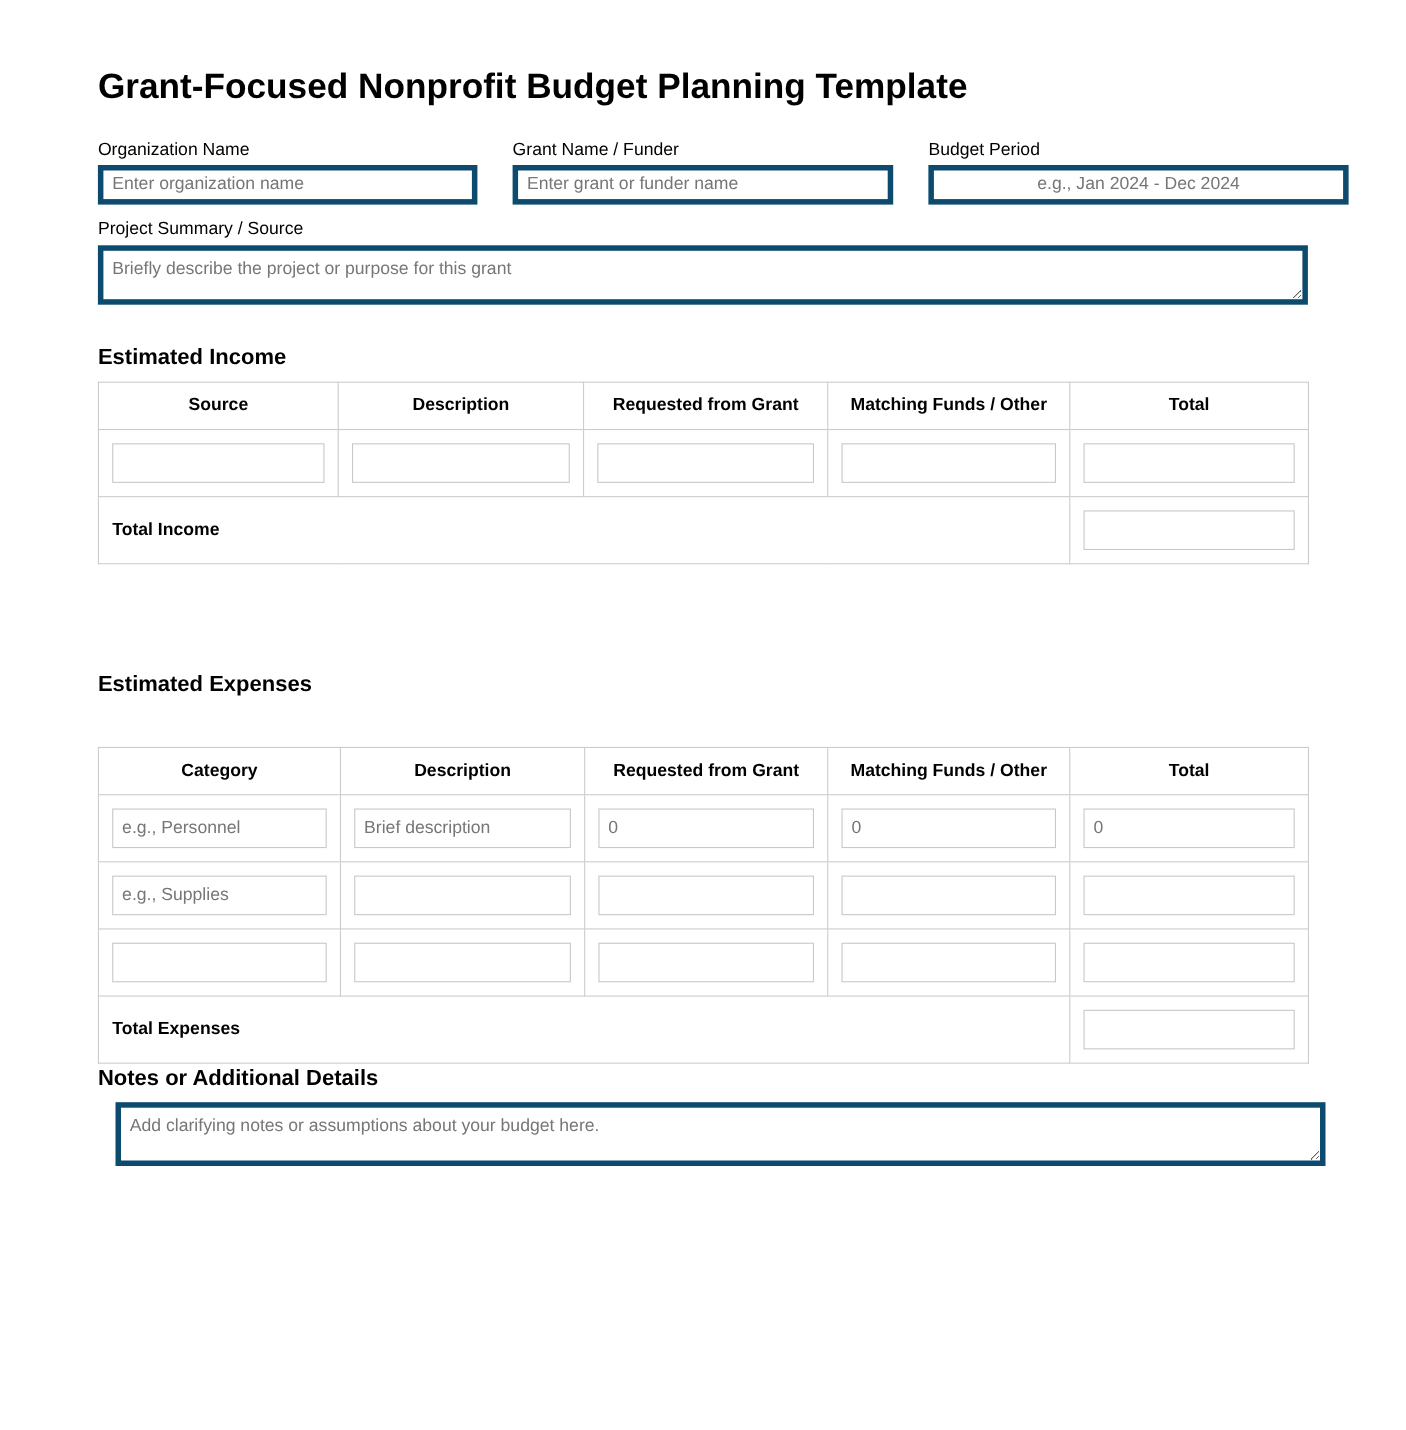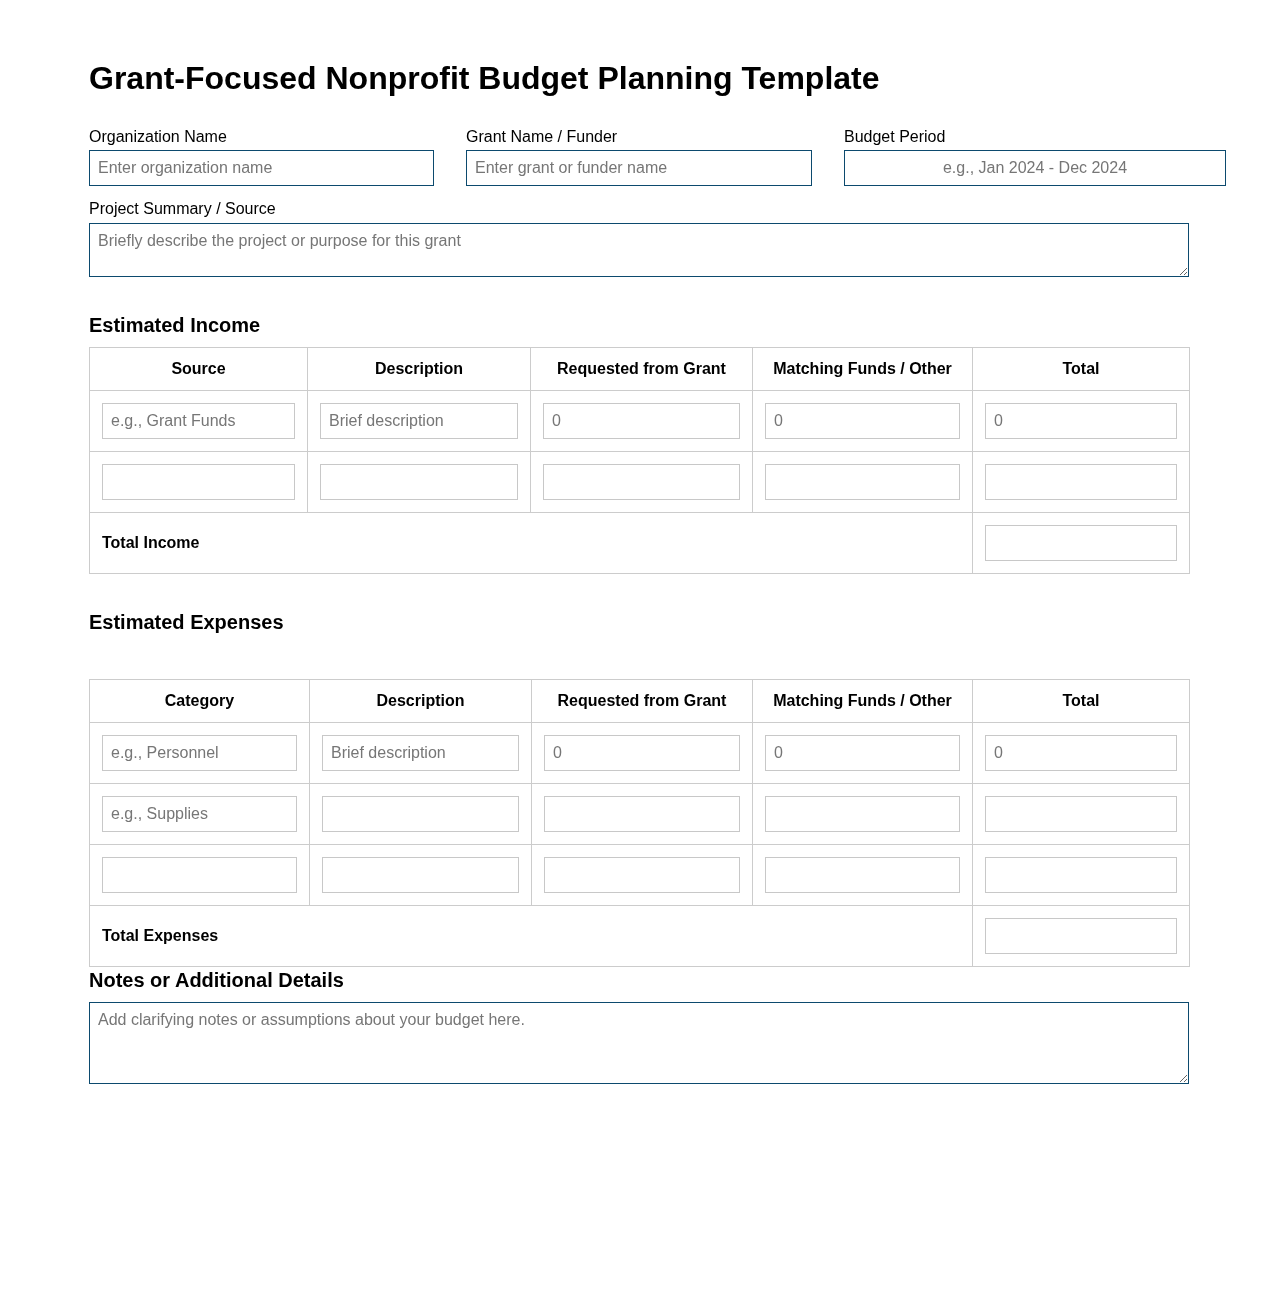--- a/index.html
+++ b/index.html
@@ -1,21 +1,21 @@
 <!DOCTYPE html>
 <html><head>
 <meta charset="utf-8">
 <style>
   * { box-sizing: border-box; }
   html, body { margin: 0; padding: 0; background: #ffffff; }
   body { font-family: "Liberation Sans", sans-serif; color: #000; width: 1278px; height: 1300px; }
   .wrap { position: absolute; left: 89px; top: 0; width: 1100px; }
   h1 { position: absolute; left: 0; top: 59px; margin: 0; font-size: 32px; font-weight: bold; line-height: 38px; white-space: nowrap; }
   .field-label { position: absolute; font-size: 16px; line-height: 18px; white-space: nowrap; }
-  .inp { position: absolute; height: 36px; border: 1px solid #0c4a6e; background: #fff; font-family: "Liberation Sans", sans-serif; font-size: 16px; padding: 0 8px; color: #000; outline: none; }
+  .inp { position: absolute; height: 36px; border: 5px solid #0c4a6e; background: #fff; font-family: "Liberation Sans", sans-serif; font-size: 16px; padding: 0 8px; color: #000; outline: none; }
   .inp::placeholder { color: #767676; }
   textarea.inp { padding: 8px 8px; resize: vertical; line-height: 18px; }
   h2 { position: absolute; left: 0; margin: 0; font-size: 20px; font-weight: bold; line-height: 24px; white-space: nowrap; }
   table { position: absolute; left: 0; width: 1100px; border-collapse: collapse; table-layout: fixed; }
   th, td { border: 1px solid #cccccc; padding: 0 12px; vertical-align: middle; }
   th { height: 43px; text-align: center; font-size: 16px; font-weight: bold; }
   td { height: 61px; }
   td input { width: 100%; height: 36px; border: 1px solid #c8c8c8; font-family: "Liberation Sans", sans-serif; font-size: 16px; padding: 0 8px; outline: none; display: block; }
   td input::placeholder { color: #767676; }
   .total-label { font-weight: bold; font-size: 16px; }
@@ -50,37 +50,20 @@
     <thead>
       <tr>
         <th>Source</th>
         <th>Description</th>
         <th>Requested from Grant</th>
         <th>Matching Funds / Other</th>
         <th>Total</th>
       </tr>
     </thead>
     <tbody>
-      <tr>
-        <td>
-            <input type="text" placeholder="e.g., Grant Funds" style="">
-          </td>
-        <td>
-            <input type="text" placeholder="Brief description" style="">
-          </td>
-        <td>
-            <input type="text" placeholder="0" style="">
-          </td>
-        <td>
-            <input type="text" placeholder="0" style="">
-          </td>
-        <td>
-            <input type="text" placeholder="0" style="">
-          </td>
-      </tr>
       <tr>
         <td>
             <input type="text" placeholder="" style="">
           </td>
         <td>
             <input type="text" placeholder="" style="">
           </td>
         <td>
             <input type="text" placeholder="" style="">
           </td>
@@ -173,14 +156,14 @@
       <tr>
         <td colspan="4" class="total-label">Total Expenses</td>
         <td>
             <input type="text" value="" style="">
           </td>
       </tr>
     </tbody>
   </table>
 
   <h2 style="top:968px;">Notes or Additional Details</h2>
-  <textarea class="inp" style="left: 0px; top: 1002px; width: 1100px; height: 82px;" placeholder="Add clarifying notes or assumptions about your budget here."></textarea>
+  <textarea class="inp" style="left: 16px; top: 1002px; width: 1100px; height: 58px;" placeholder="Add clarifying notes or assumptions about your budget here."></textarea>
 </div>
 
 </body></html>

